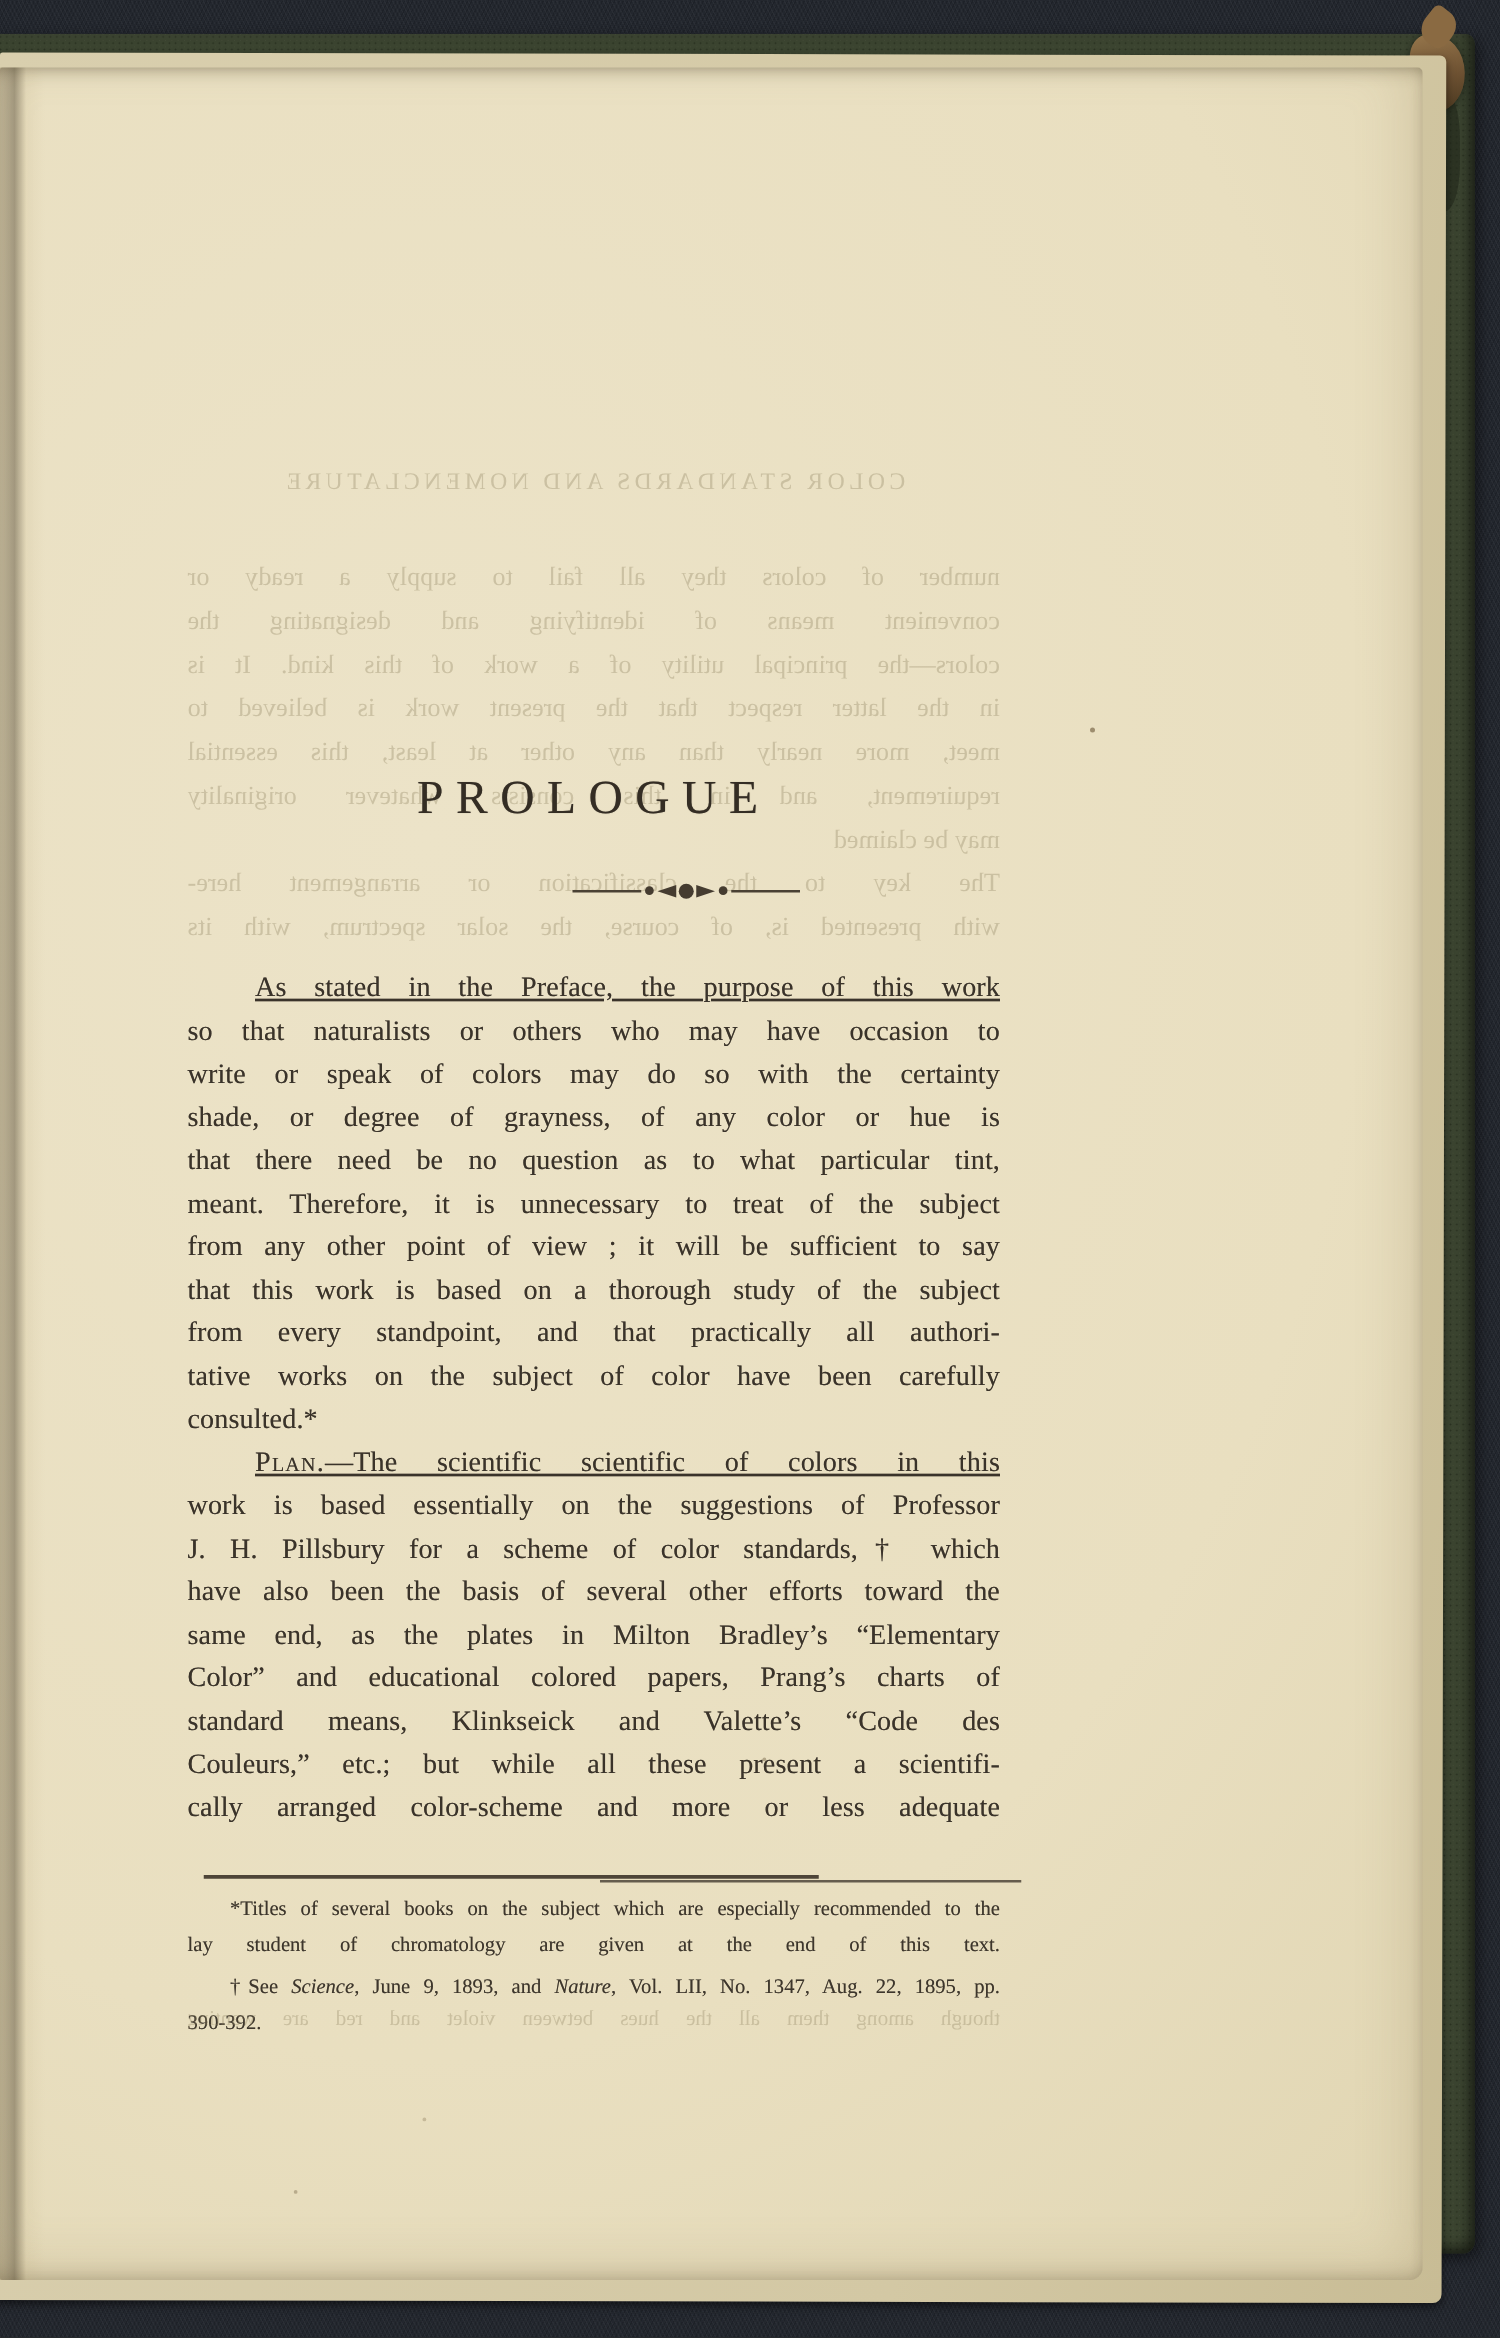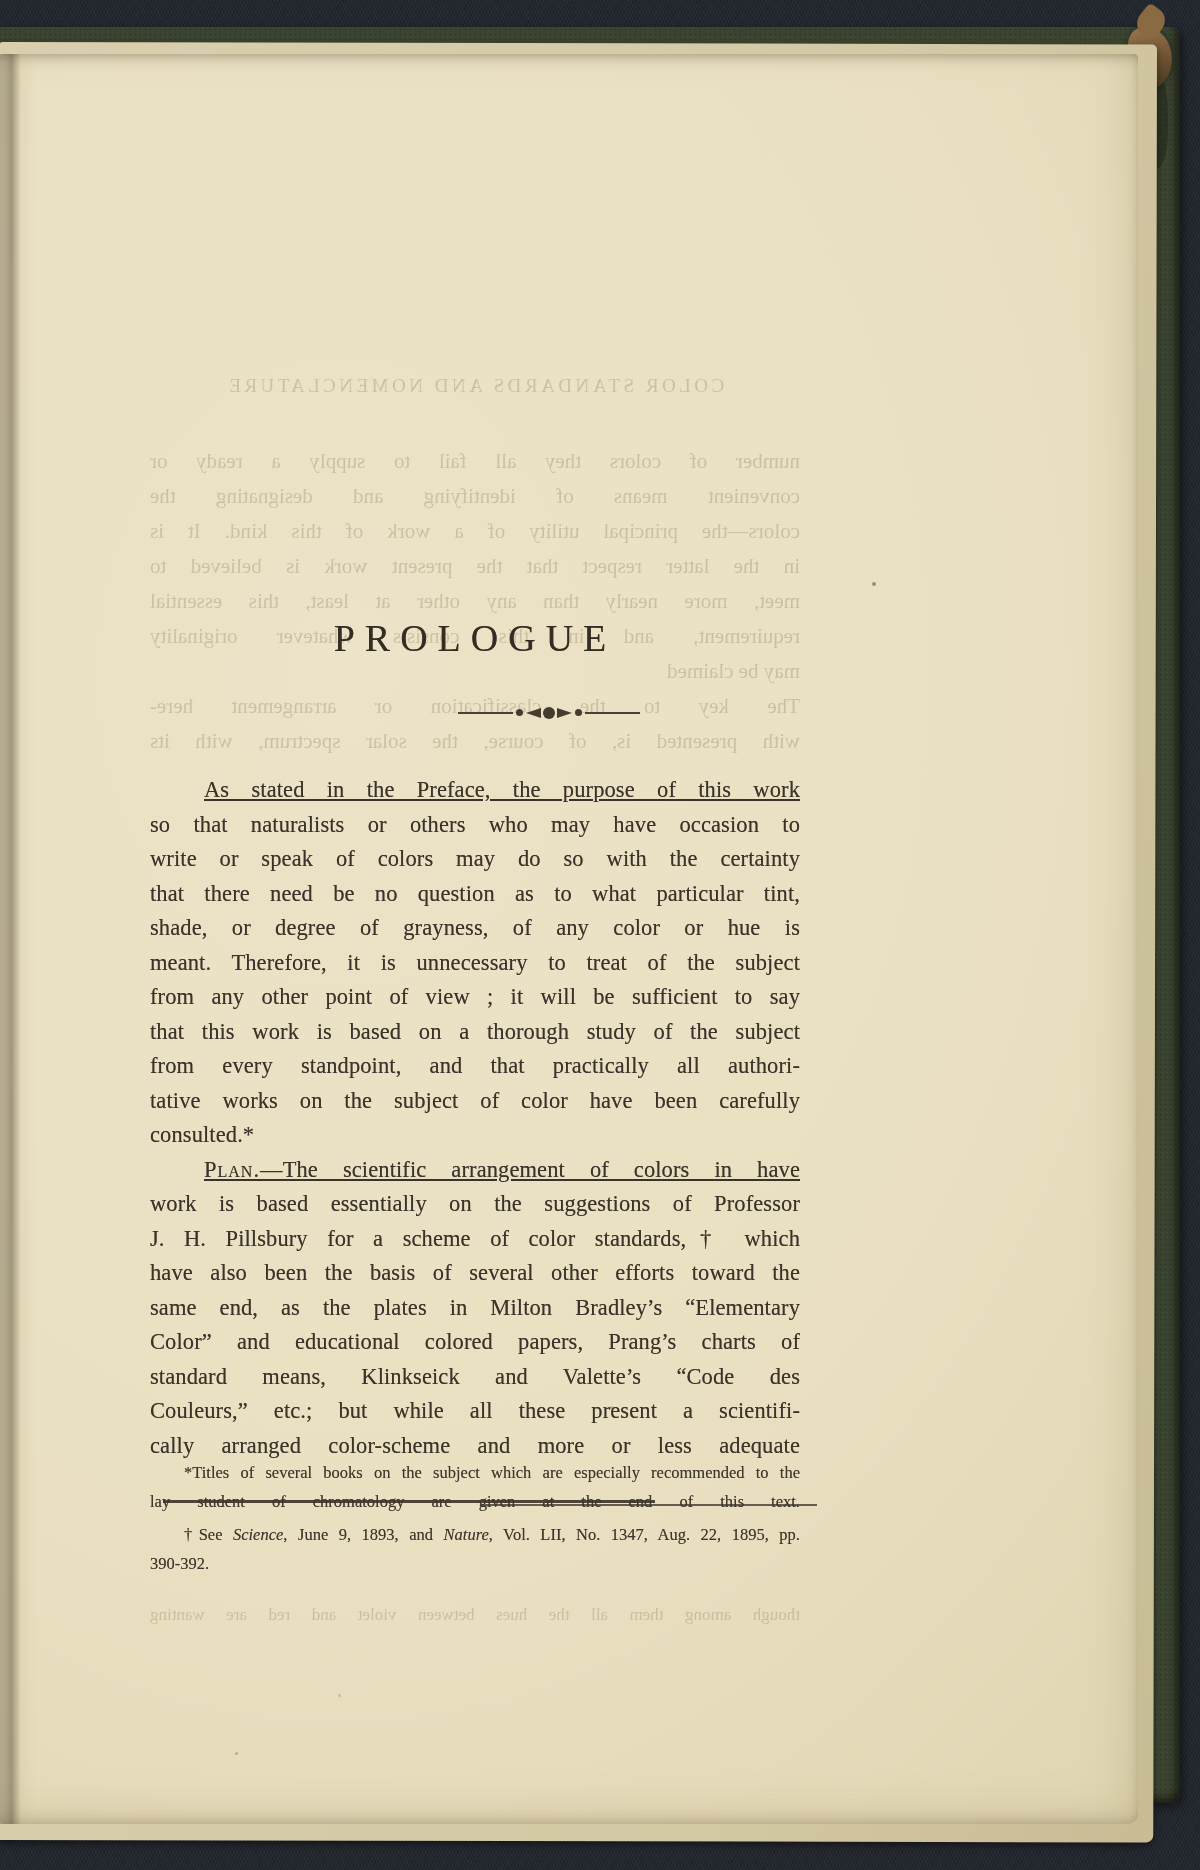--- a/index.html
+++ b/index.html
@@ -72,21 +72,21 @@
     white-space:nowrap;text-align:justify;text-align-last:justify;
     text-shadow:0 0 .5px rgba(58,51,42,.55);letter-spacing:.1px;
   }
   .indent{padding-left:54px;text-decoration:underline;}
   .flush{text-align-last:left;}
   .sc{font-variant:small-caps;letter-spacing:1px;}
   
   .fn-rule{position:absolute;background:#4e4538;}
   .r1{left:163px;top:1446px;width:492px;height:2.5px;}
   .r2{left:480px;top:1450px;width:337px;height:2px;opacity:.85;}
-  .footnotes{position:absolute;left:150px;top:1404px;width:650px;color:#3d362c;}
+  .footnotes{position:absolute;left:150px;top:1458px;width:650px;color:#3d362c;}
   .fn-line{
     font-size:16.5px;height:29px;line-height:29px;
     white-space:nowrap;text-align:justify;text-align-last:justify;
     text-shadow:0 0 .4px rgba(61,54,44,.5);
   }
   .fn-indent{padding-left:34px;}
   .fn-gap{margin-top:4px;}
   .it{font-style:italic;}
   
   .fox{position:absolute;border-radius:50%;background:rgba(92,72,42,.55);}
@@ -134,30 +134,30 @@
       <span class="d-dot big"></span>
       <span class="d-tri right"></span>
       <span class="d-dot"></span>
       <span class="d-line"></span>
     </div>
 
     <div class="body">
       <div class="line indent">As stated in the Preface, the purpose of this work</div>
       <div class="line">so that naturalists or others who may have occasion to</div>
       <div class="line">write or speak of colors may do so with the certainty</div>
+      <div class="line">shade, or degree of grayness, of any color or hue is</div>
       <div class="line">that there need be no question as to what particular tint,</div>
-      <div class="line">shade, or degree of grayness, of any color or hue is</div>
       <div class="line">meant.  Therefore, it is unnecessary to treat of the subject</div>
       <div class="line">from any other point of view ; it will be sufficient to say</div>
       <div class="line">that this work is based on a thorough study of the subject</div>
       <div class="line">from every standpoint, and that practically all authori-</div>
       <div class="line">tative works on the subject of color have been carefully</div>
       <div class="line flush">consulted.*</div>
 
-      <div class="line indent"><span class="sc">Plan.</span><span>—The scientific arrangement of colors in have</span></div>
+      <div class="line indent"><span class="sc">Plan.</span><span>—The scientific scientific of colors in this</span></div>
       <div class="line">work is based essentially on the suggestions of Professor</div>
       <div class="line">J. H. Pillsbury for a scheme of color standards,† which</div>
       <div class="line">have also been the basis of several other efforts toward the</div>
       <div class="line">same end, as the plates in Milton Bradley’s “Elementary</div>
       <div class="line">Color” and educational colored papers, Prang’s charts of</div>
       <div class="line">standard means, Klinkseick and Valette’s “Code des</div>
       <div class="line">Couleurs,” etc.; but while all these present a scientifi-</div>
       <div class="line">cally arranged color-scheme and more or less adequate</div>
     </div>
 

